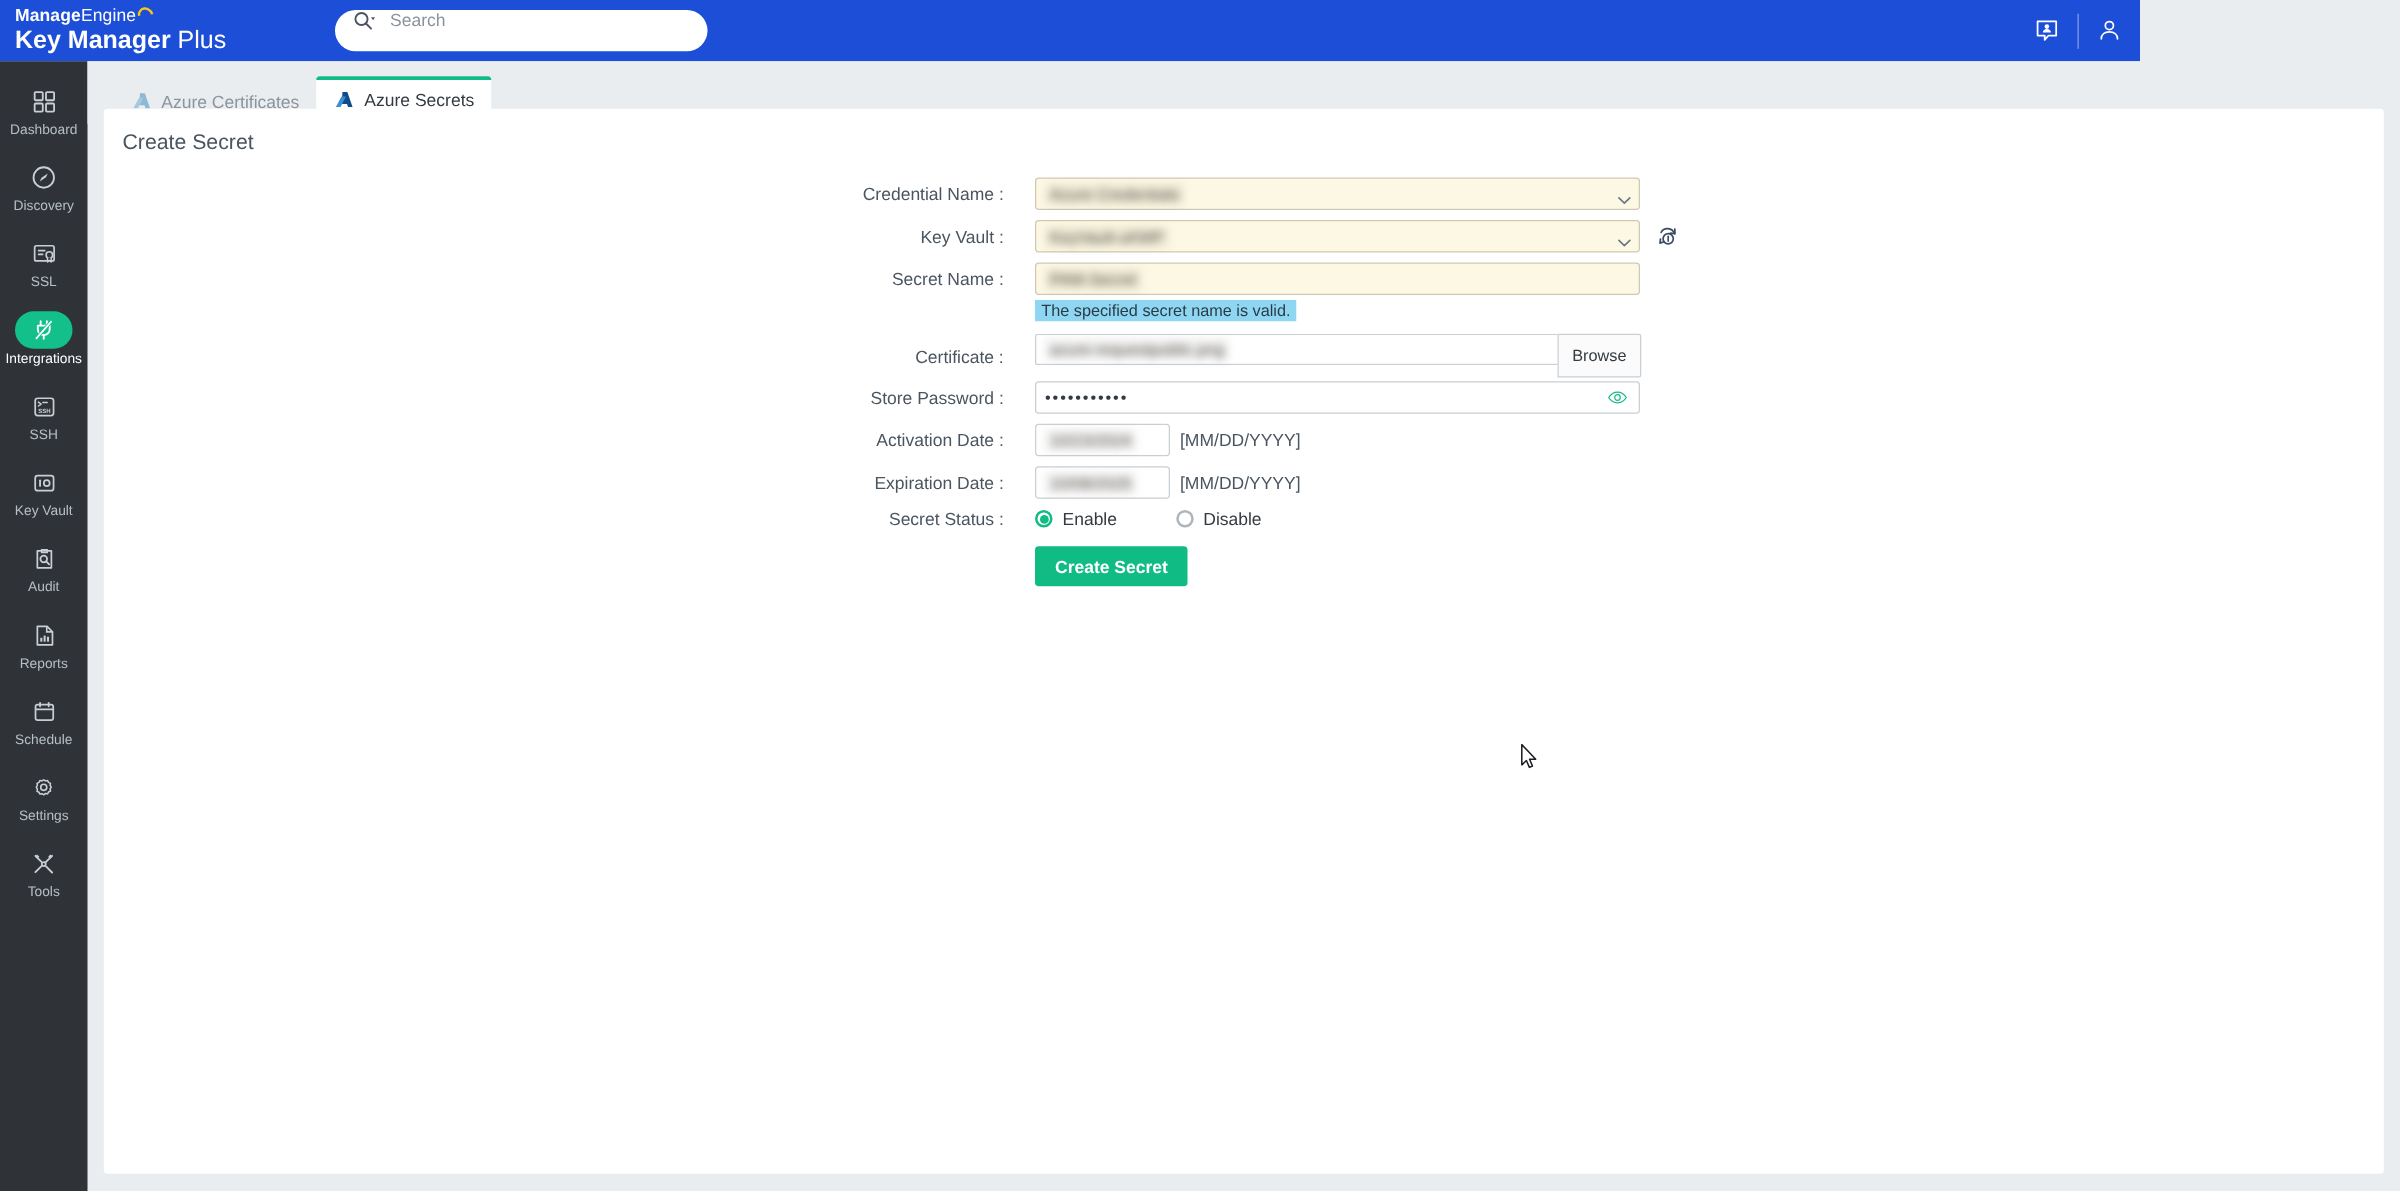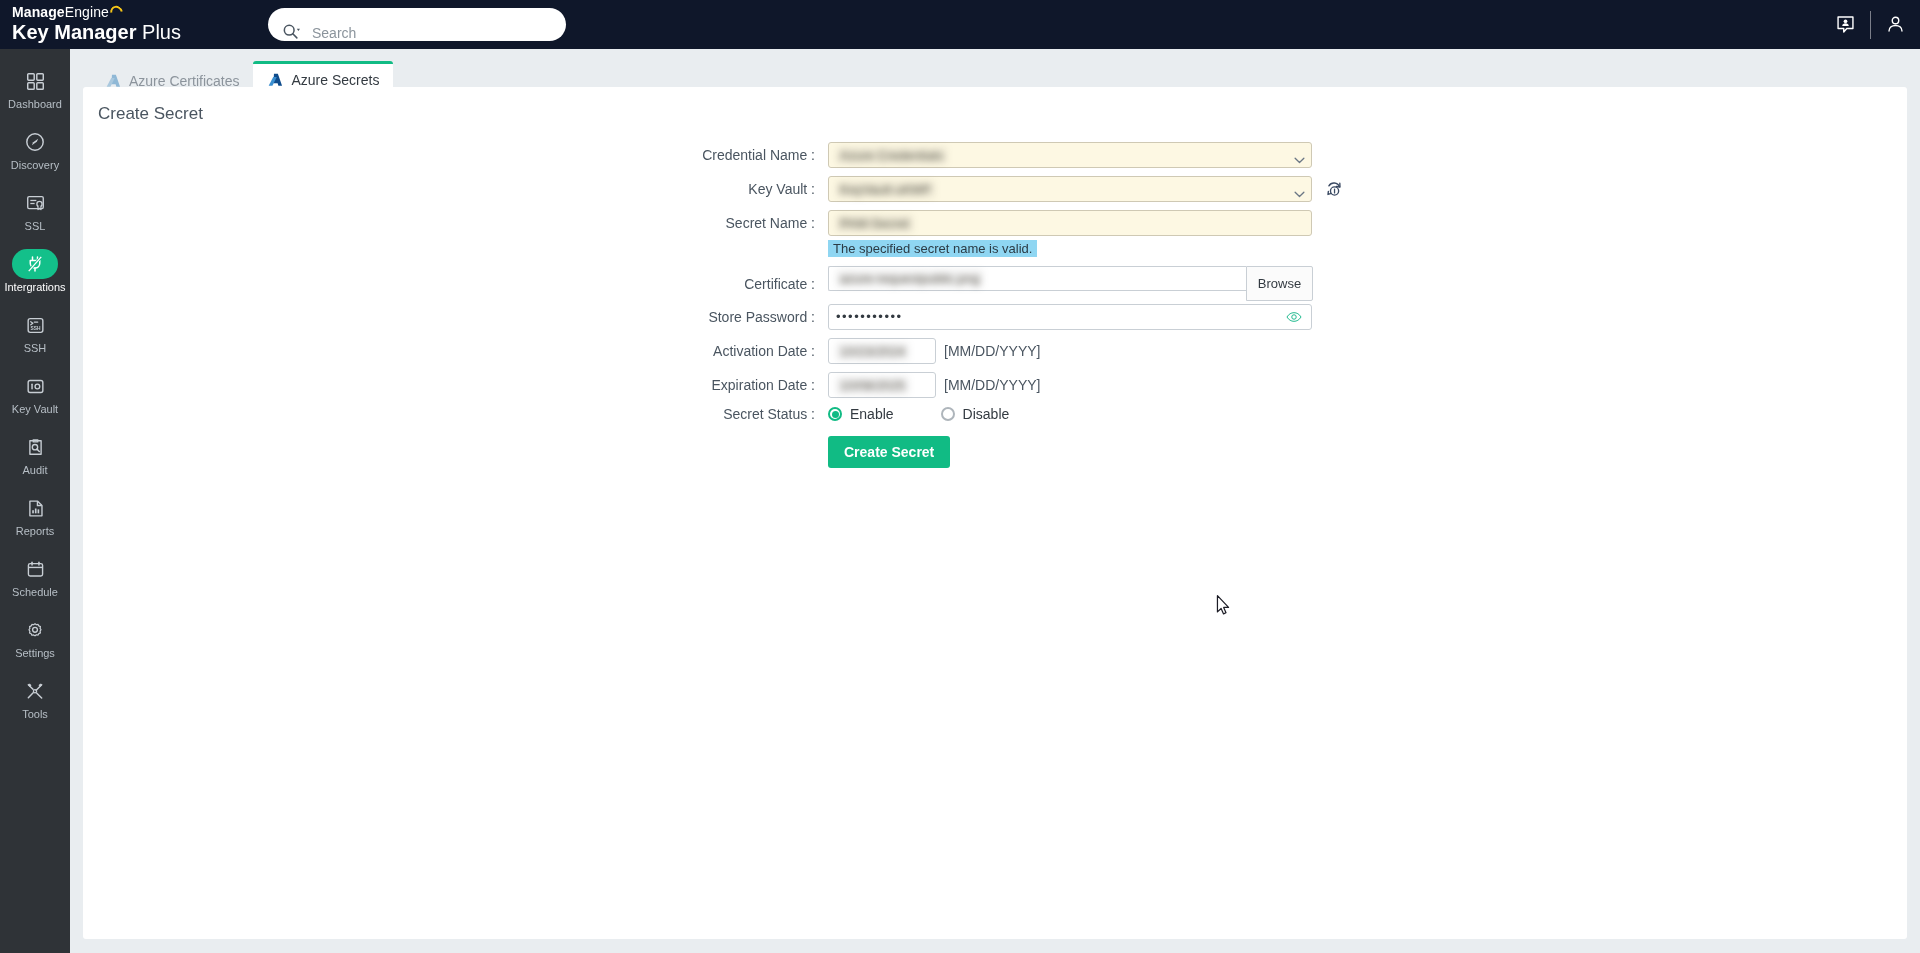--- a/index.html
+++ b/index.html
@@ -6,43 +6,43 @@
   html, body {
     width: 1920px; height: 953px;
     font-family: "Liberation Sans", sans-serif;
     background: #e9edf0;
     overflow: hidden;
   }
 
   
   .header {
     position: absolute; top: 0; left: 0;
-    width: 1920px; height: 49px;
-    background: #0f172a;
+    width: 1712px; height: 49px;
+    background: #1d4ed8;
     display: flex; align-items: center;
   }
   .brand { width: 70px; padding-left: 12px; flex: 0 0 auto; }
   .brand-line1 { font-size: 14px; color: #ffffff; line-height: 15px; white-space: nowrap; letter-spacing: .1px; }
   .brand-line1 b { font-weight: 700; }
   .brand-line1 span.light { font-weight: 400; }
   .brand-swoosh {
     display: inline-block; width: 13px; height: 12px;
     border: 2px solid #f5c518; border-radius: 50%;
     border-right-color: transparent; border-bottom-color: transparent;
     transform: rotate(35deg); vertical-align: -1px; margin-left: 1px;
   }
   .brand-line2 { font-size: 20px; color: #ffffff; line-height: 23px; white-space: nowrap; margin-top: 1px; }
   .brand-line2 b { font-weight: 700; }
   .brand-line2 span.light { font-weight: 400; }
 
   .search-wrap {
     position: absolute; left: 268px; top: 8px;
     width: 298px; height: 33px;
     background: #ffffff; border-radius: 17px;
-    display: flex; align-items: flex-end; padding: 0 14px;
+    display: flex; align-items: flex-start; padding: 0 14px;
   }
   .search-icon { width: 18px; height: 18px; flex: 0 0 auto; margin-right: 12px; }
   .search-input {
     border: none; outline: none; background: transparent;
     font-family: "Liberation Sans", sans-serif;
     font-size: 14px; color: #555f6b; width: 230px;
   }
   .search-input::placeholder { color: #8b949c; }
 
   .header-actions {
@@ -120,21 +120,21 @@
   }
   .page-title {
     position: absolute; top: 17px; left: 15px;
     font-size: 17px; color: #4a5560; font-weight: 400;
   }
 
   
   .form { position: absolute; top: 55px; left: 0; width: 100%; }
   .row { display: flex; align-items: center; margin-bottom: 8px; }
   .lbl {
-    width: 745px; text-align: right; padding-right: 13px;
+    width: 745px; text-align: right; padding-right: 25px;
     font-size: 14px; color: #4a5560; white-space: nowrap;
   }
   .fld { flex: 0 0 auto; }
 
   .sel {
     width: 484px; height: 26px;
     background: #fdf8e3; border: 1px solid #cfc9b4;
     border-radius: 3px; position: relative;
     display: flex; align-items: center; padding: 0 26px 0 7px;
     font-size: 13px; color: #5a5a52; cursor: pointer;

